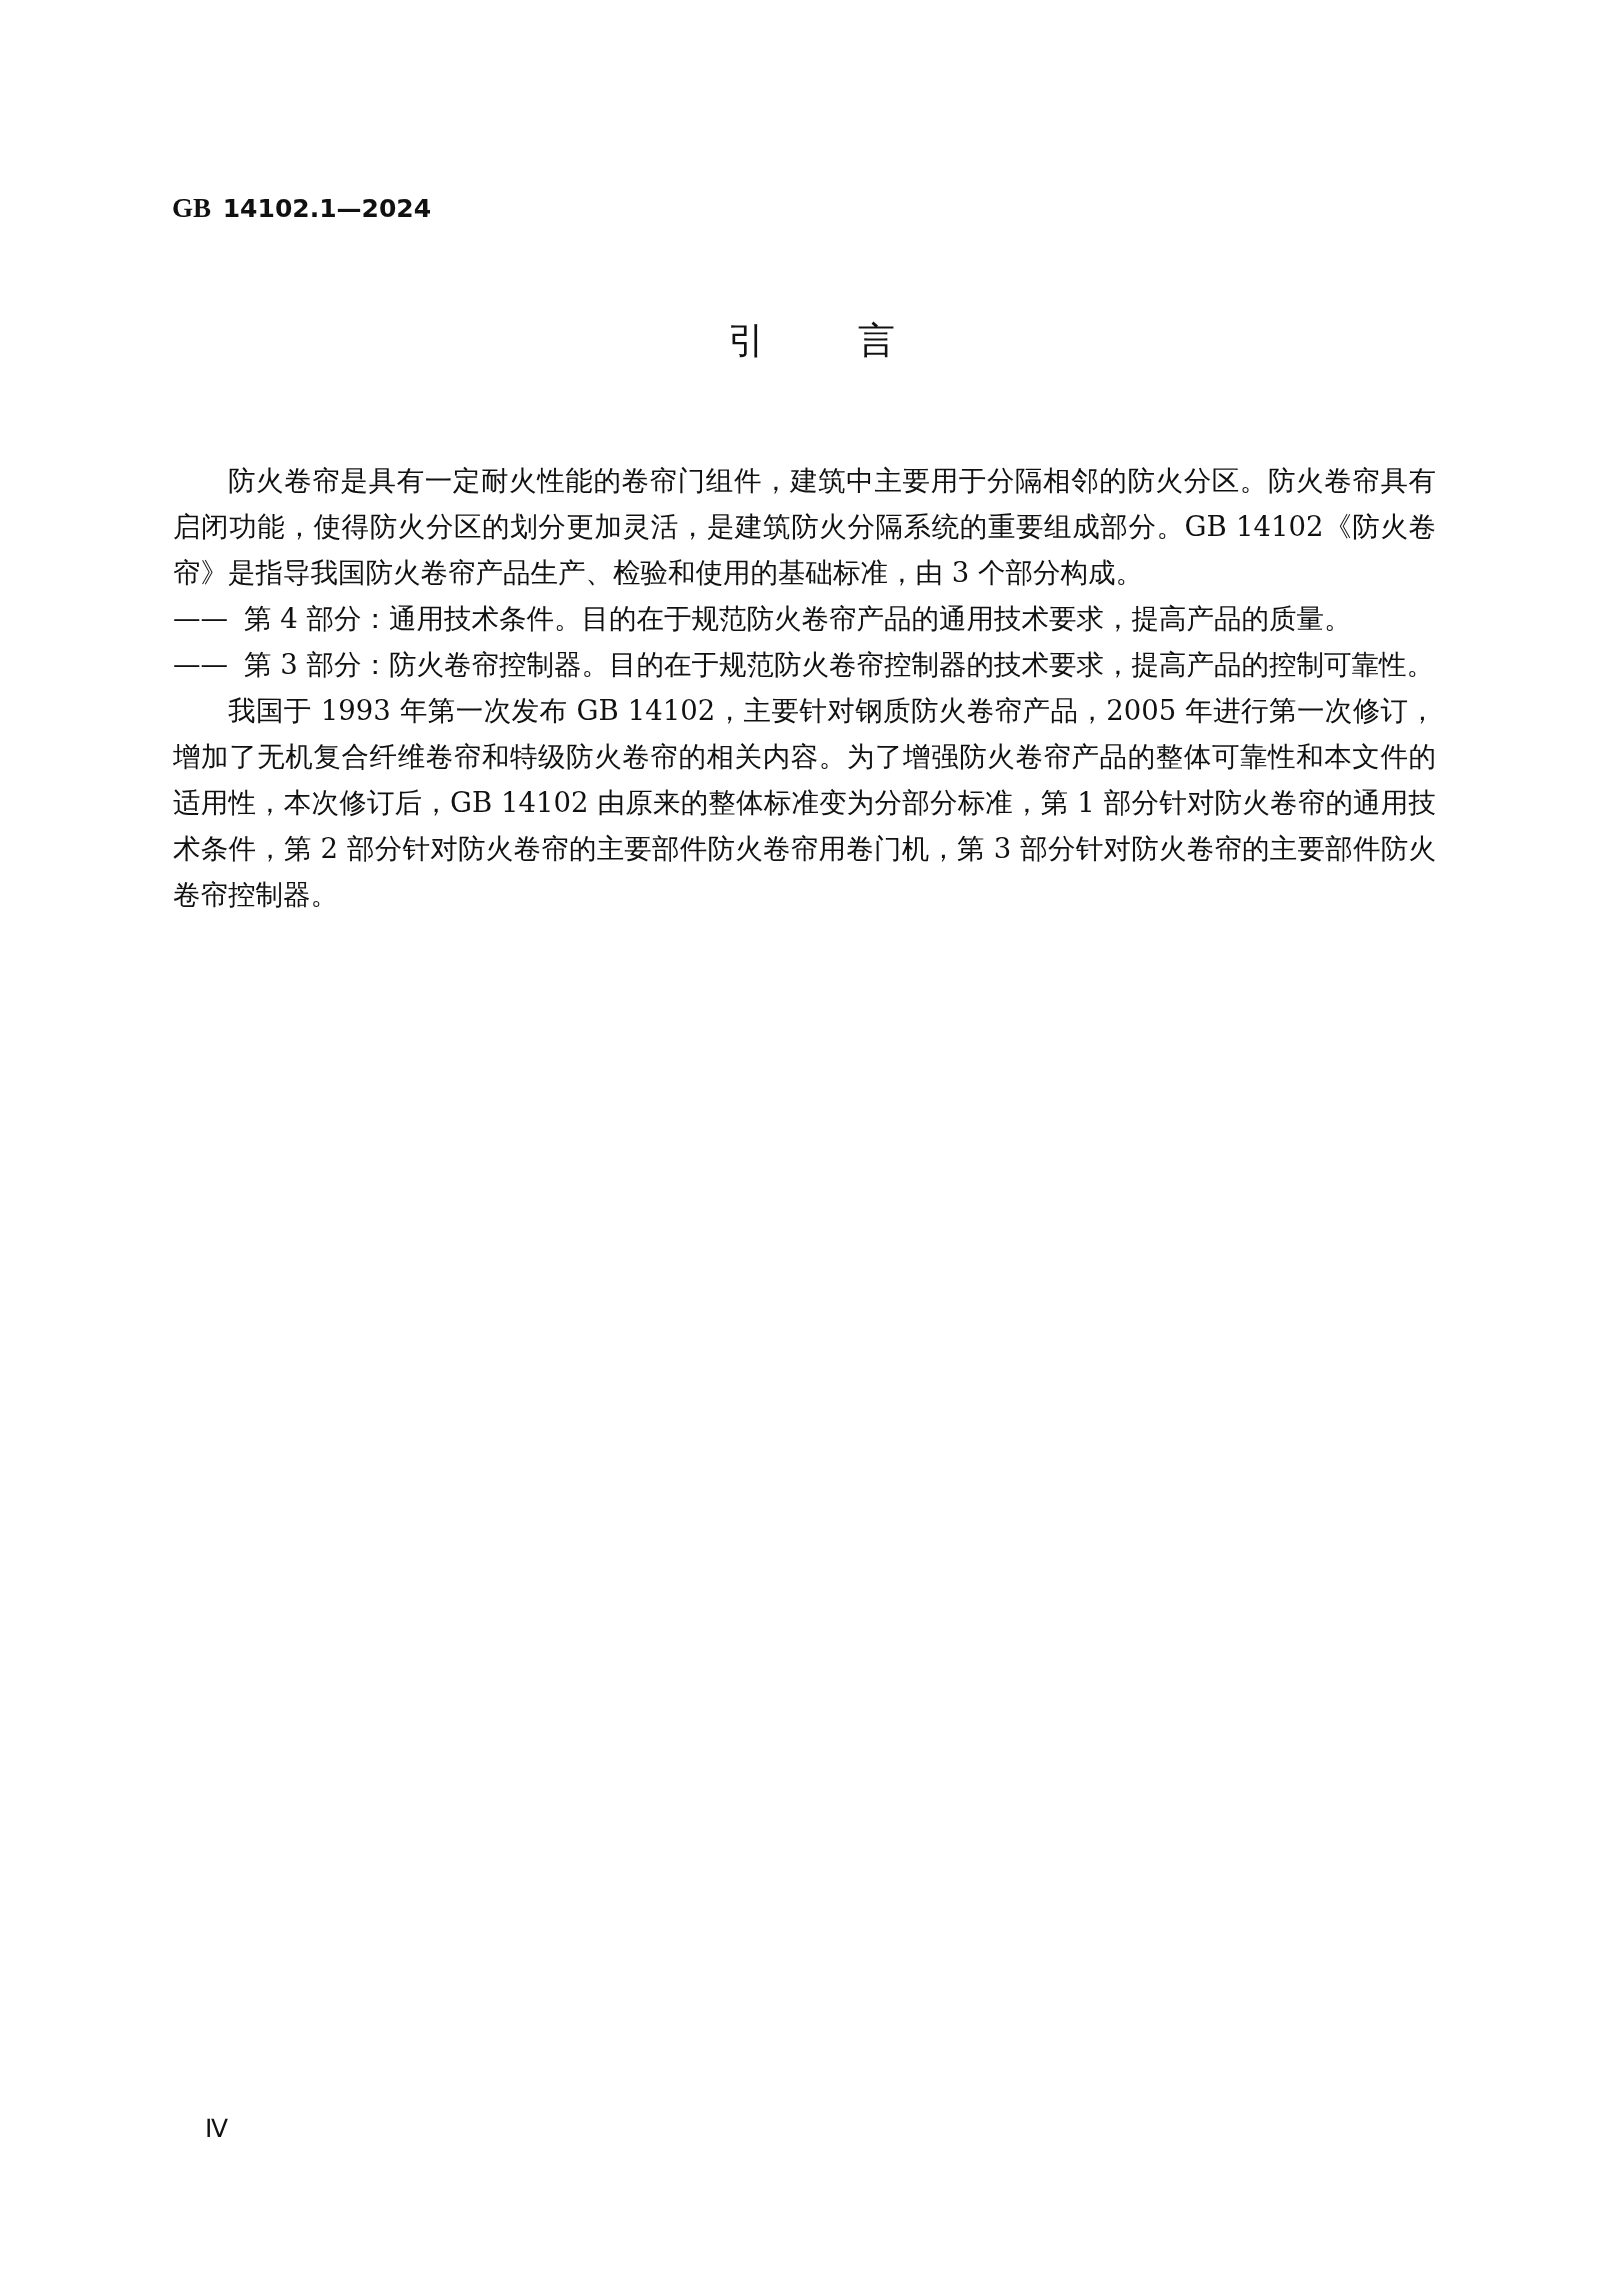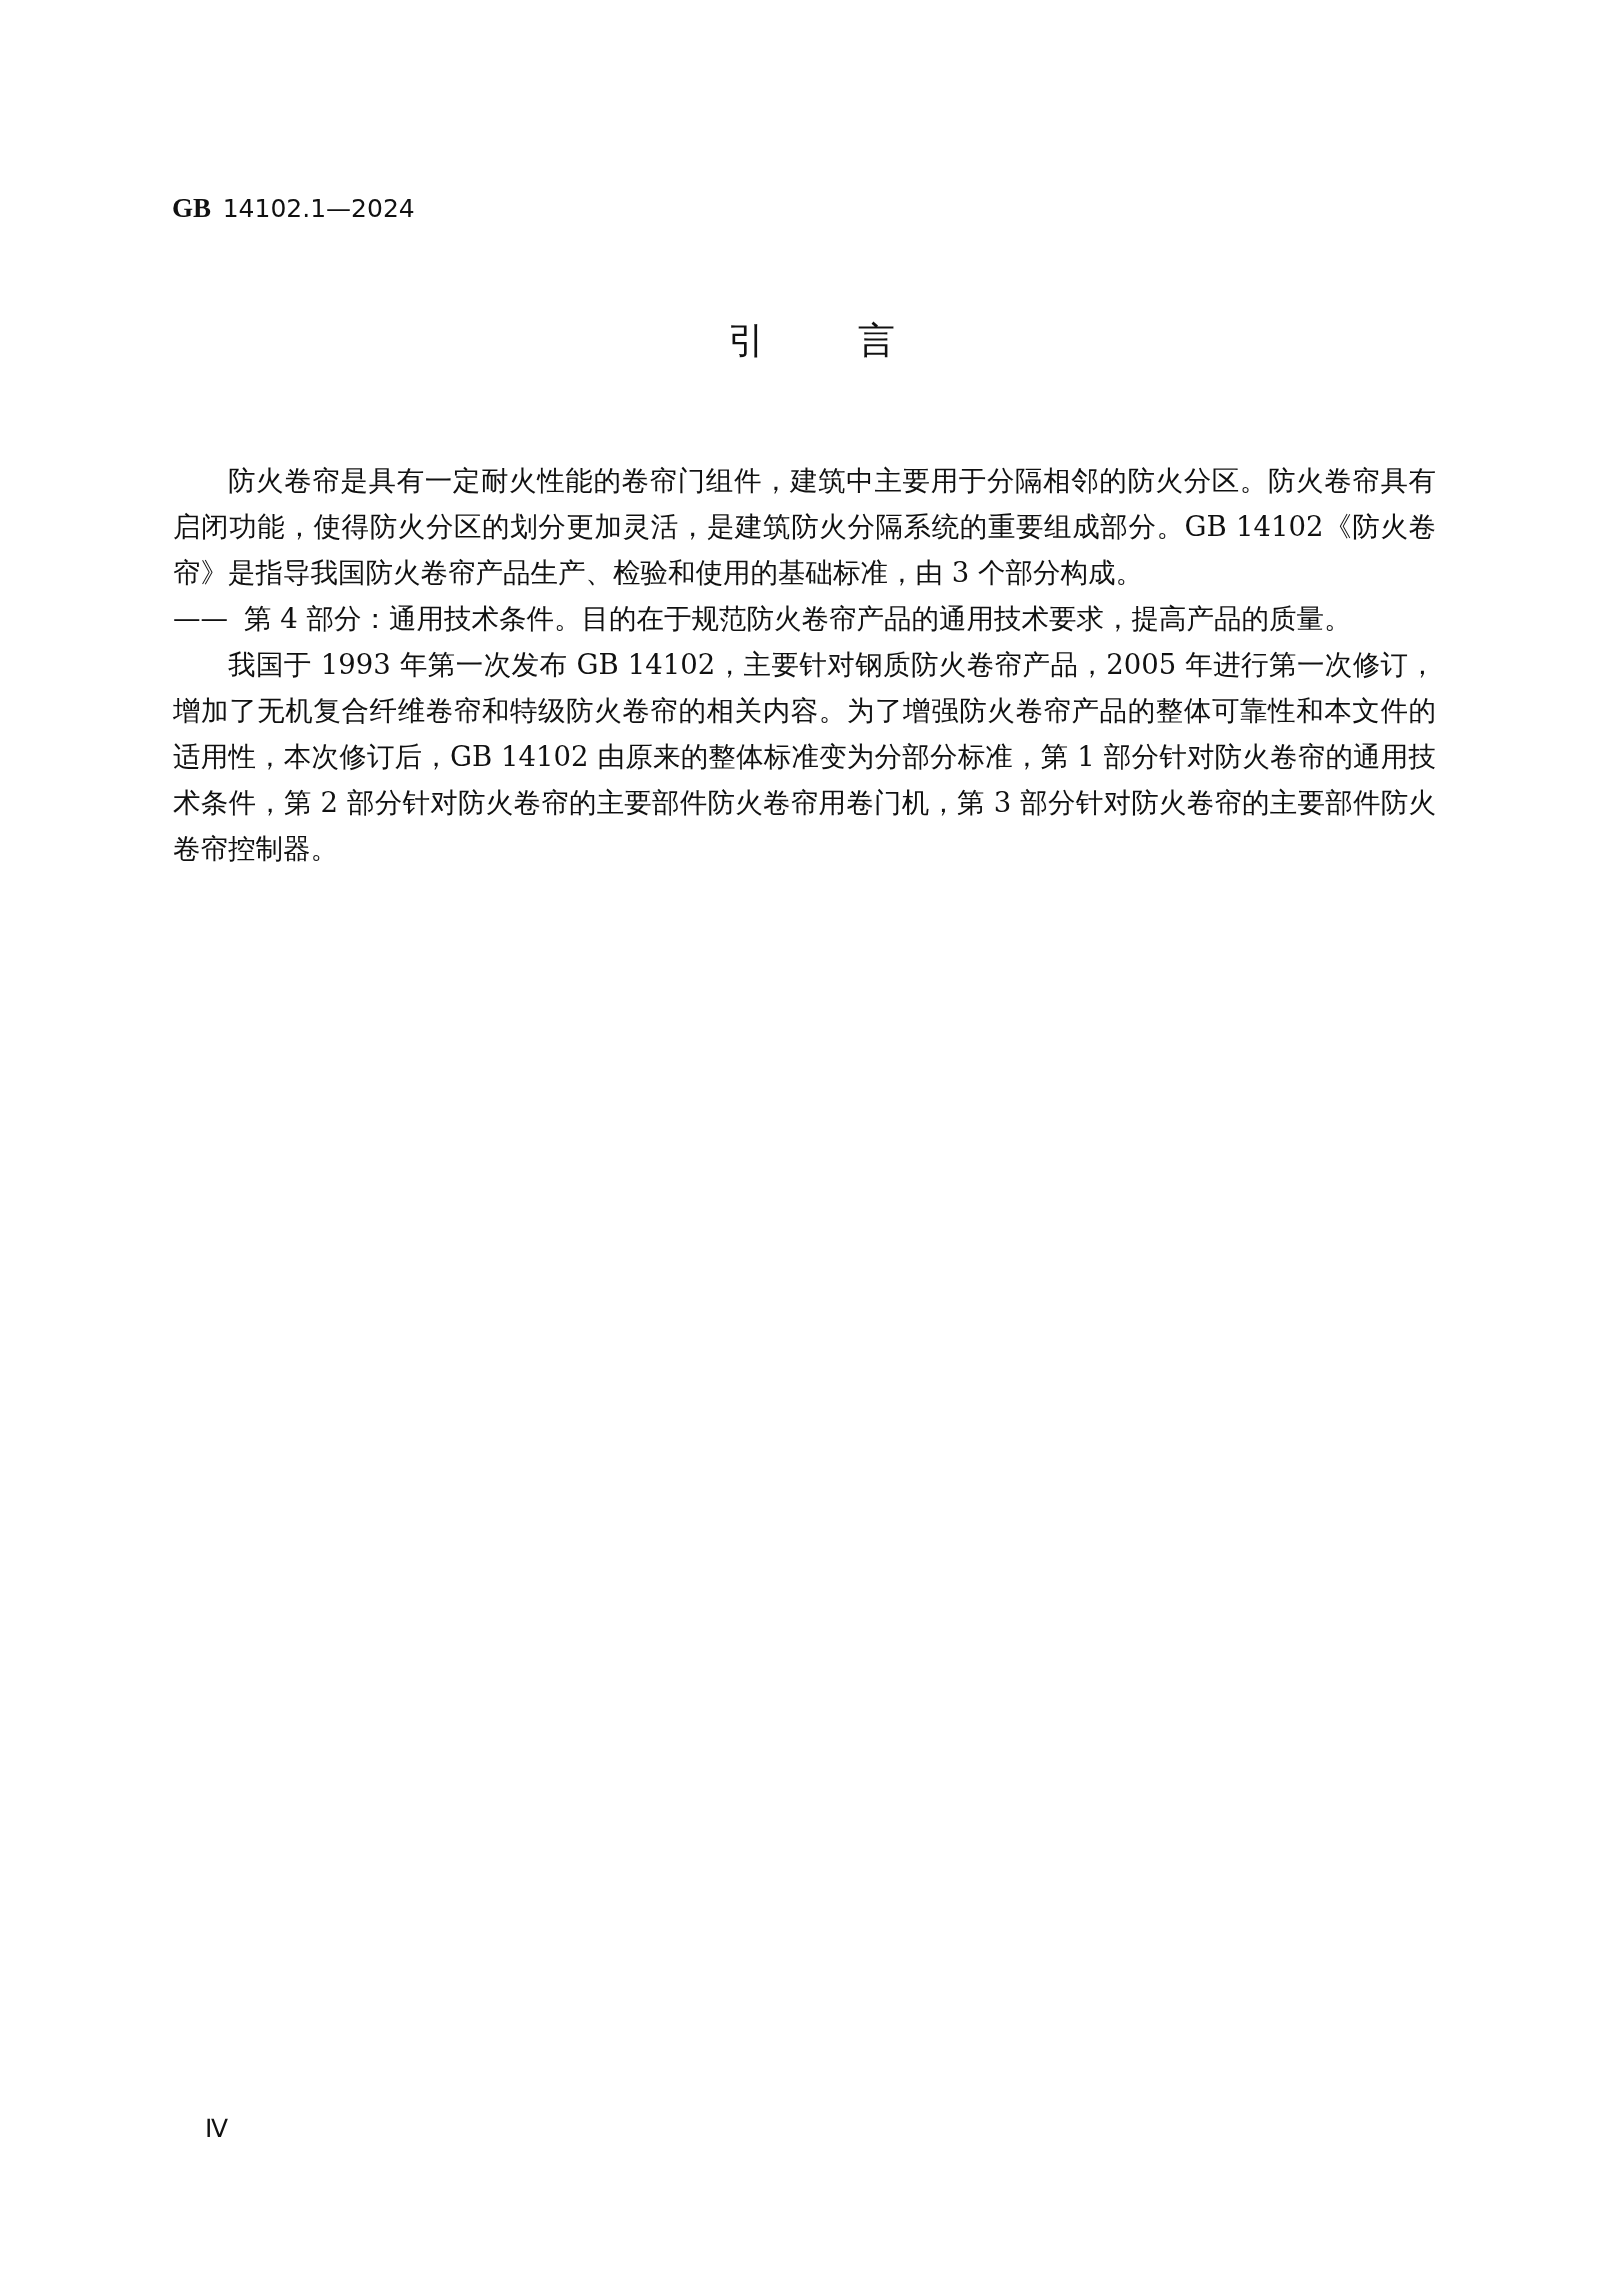--- a/index.html
+++ b/index.html
@@ -1,20 +1,20 @@
 <!DOCTYPE html>
 <html style="font-size:13.3px"><head>
 <meta charset="utf-8">
 <style>
   html, body { margin:0; padding:0; background:#ffffff; }
   body { width:1623px; height:2295px; position:relative; overflow:hidden;
          font-family:"DejaVu Serif", "Liberation Serif", serif; color:#111; }
   .header { position:absolute; left:172px; top:192px; font-size:25px; line-height:33px; white-space:nowrap; }
   .header .gb { font-family:"Liberation Serif", serif; font-weight:bold; font-size:27px; }
-  .header .num { font-family:"DejaVu Sans", sans-serif; margin-left:11.7px; }
+  .header .num { font-family:"DejaVu Sans", sans-serif; margin-left:11.7px;font-weight:bold; }
   .title { position:absolute; left:0; width:1623px; top:316px; text-align:center;
            font-family:"DejaVu Sans", sans-serif; font-size:37px; line-height:50px; letter-spacing:93px; text-indent:93px; }
   .body { position:absolute; left:173px; width:1263px; top:457px; font-size:27.5px; line-height:46px;
           text-align:justify; }
   .para { margin:0; text-indent:2em; }
   .item { margin:0; padding-left:71px; text-indent:-71px; }
   .item .dash { display:inline-block; width:71px; text-indent:0; }
   .footer { position:absolute; left:205px; top:2114px; font-family:"Liberation Serif", serif; font-size:25px; }
 </style>
 </head>
@@ -22,17 +22,18 @@
 
 <div class="header">
   <span class="gb">GB</span><span class="num">14102.1—2024</span>
 </div>
 
 <div class="title">引言</div>
 
 <div class="body">
   <p class="para">防火卷帘是具有一定耐火性能的卷帘门组件，建筑中主要用于分隔相邻的防火分区。防火卷帘具有启闭功能，使得防火分区的划分更加灵活，是建筑防火分隔系统的重要组成部分。GB 14102《防火卷帘》是指导我国防火卷帘产品生产、检验和使用的基础标准，由 3 个部分构成。</p>
   <p class="item"><span class="dash">——</span><span>第 4 部分：通用技术条件。目的在于规范防火卷帘产品的通用技术要求，提高产品的质量。</span></p>
+  <p class="item"><span class="dash">——</span><span>第 3 部分：防火卷帘控制器。目的在于规范防火卷帘控制器的技术要求，提高产品的控制可靠性。</span></p>
   <p class="para">我国于 1993 年第一次发布 GB 14102，主要针对钢质防火卷帘产品，2005 年进行第一次修订，增加了无机复合纤维卷帘和特级防火卷帘的相关内容。为了增强防火卷帘产品的整体可靠性和本文件的适用性，本次修订后，GB 14102 由原来的整体标准变为分部分标准，第 1 部分针对防火卷帘的通用技术条件，第 2 部分针对防火卷帘的主要部件防火卷帘用卷门机，第 3 部分针对防火卷帘的主要部件防火卷帘控制器。</p>
 </div>
 
 <div class="footer">Ⅳ</div>
 
 
 </body></html>

